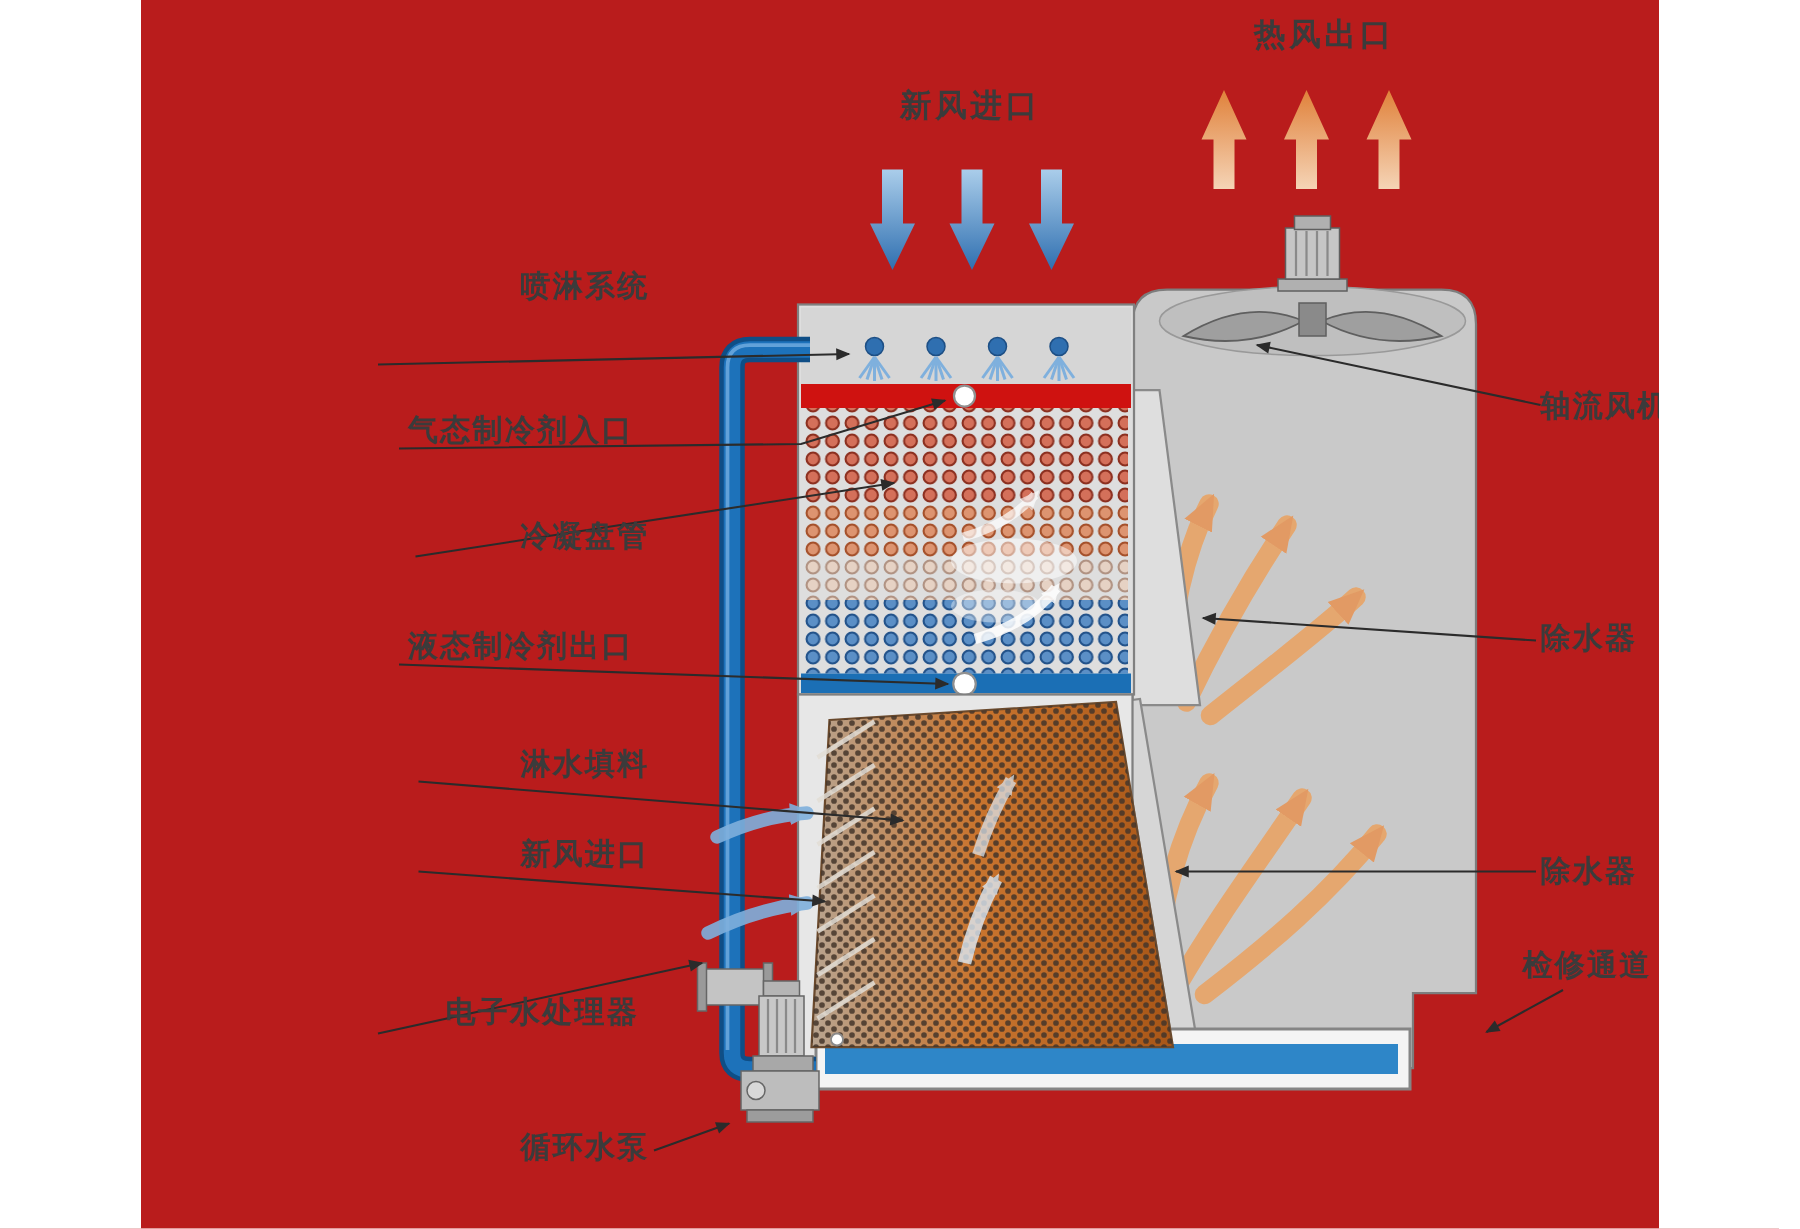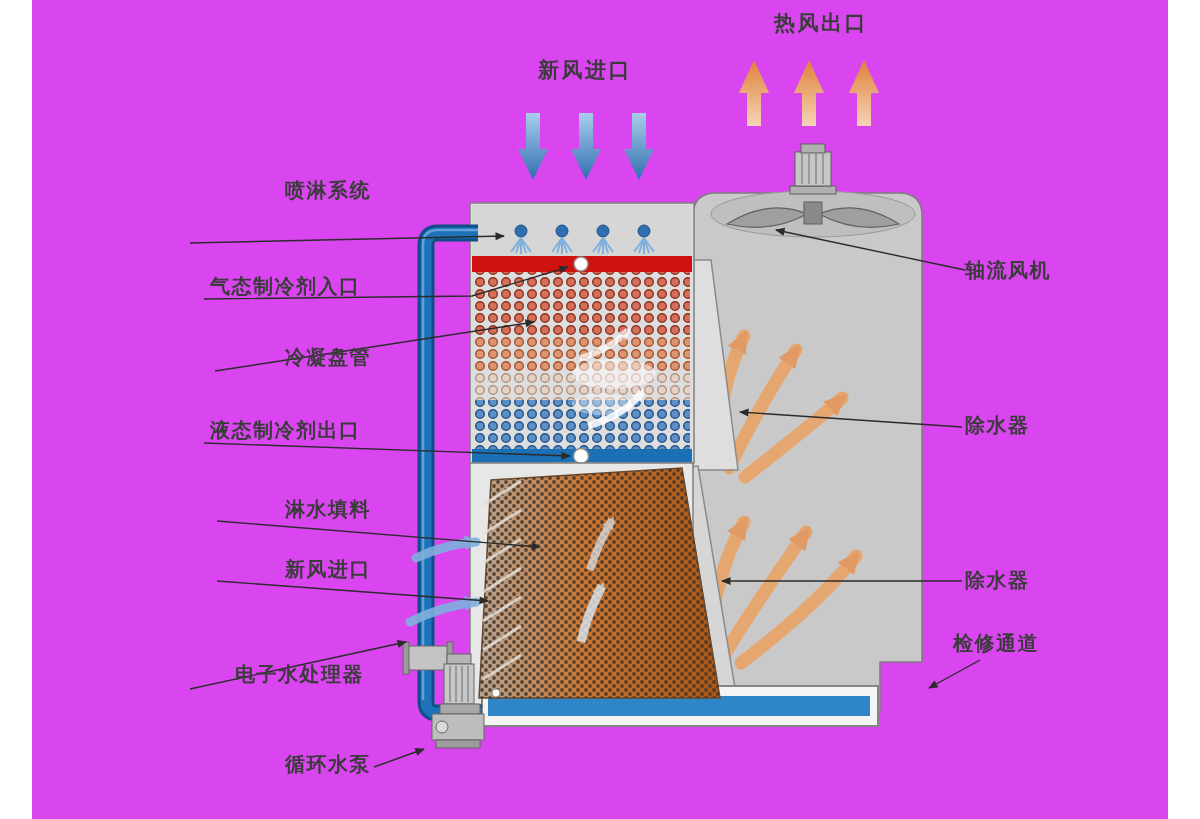--- a/index.html
+++ b/index.html
@@ -1,16 +1,16 @@
 <!DOCTYPE html>
 <html><head>
 <meta charset="utf-8">
 <style>
   html,body{margin:0;padding:0;background:#ffffff;}
-  .stage{position:relative;width:1136px;height:819px;background:#d946ef;overflow:hidden;margin:0 auto;}
+  .stage{position:relative;width:1012px;height:819px;background:#b91c1c;overflow:hidden;margin:0 auto;}
   .stage svg{position:absolute;left:0;top:0;}
   text.lbl{font-family:"Liberation Sans","DejaVu Sans",sans-serif;font-weight:600;font-size:20px;fill:#3b3b3b;letter-spacing:1.5px;}
   text.lbl-lg{font-size:21px;letter-spacing:2.5px;}
 </style>
 </head>
 <body>
 
 <div class="stage">
 <svg width="1200" height="819" viewBox="0 0 1200 819" xmlns="http://www.w3.org/2000/svg">
   <defs>

